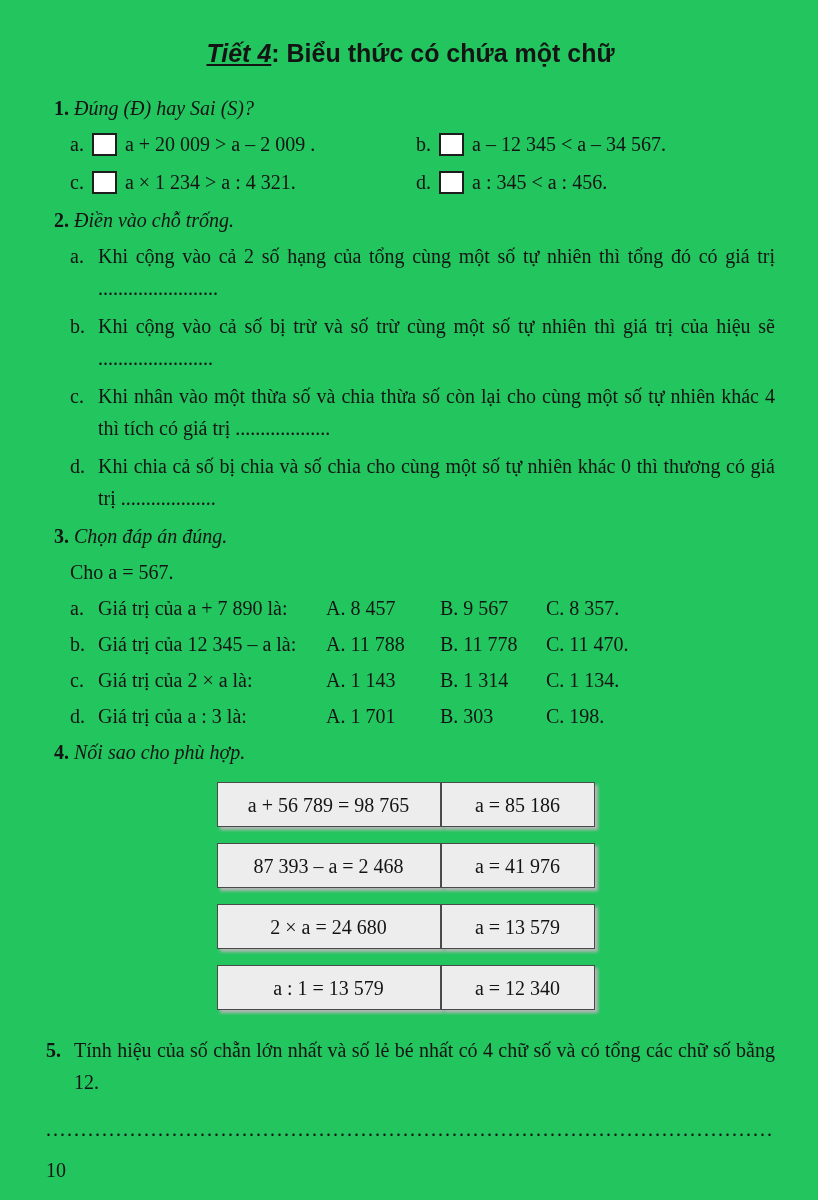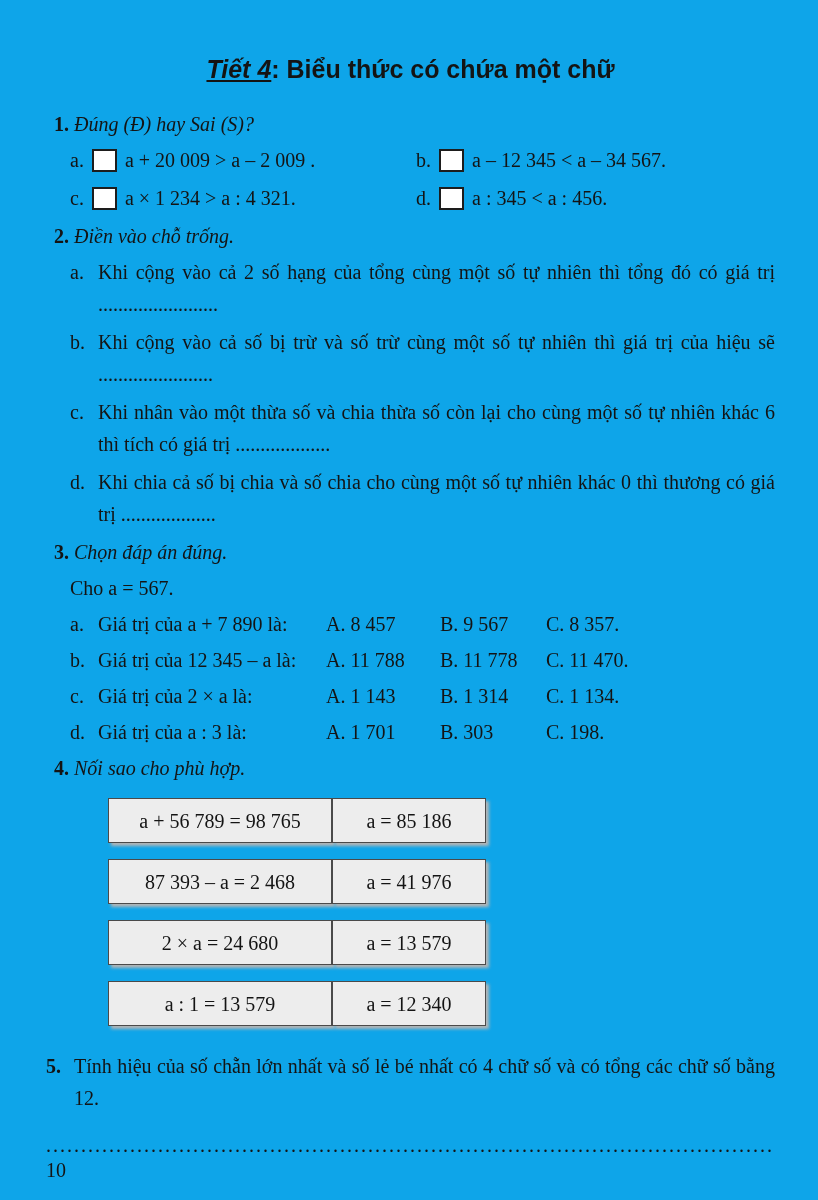--- a/index.html
+++ b/index.html
@@ -1,22 +1,22 @@
 <!DOCTYPE html>
 <html><head>
 <meta charset="utf-8">
 <style>
   * { margin:0; padding:0; box-sizing:border-box; }
   html,body { background:#ffffff; }
   .page {
     width:818px; height:1200px; position:relative; overflow:hidden;
-    background:#0ea5e9; color:#141414;
+    background:#22c55e; color:#141414;
     font-family:"Liberation Serif","DejaVu Serif",serif;
     font-size:20px; line-height:32px;
-    padding:52px 43px 0 46px;
+    padding:36px 43px 0 46px;
   }
   
   .title {
     text-align:center; font-family:"Liberation Sans","DejaVu Sans",sans-serif;
     font-size:25px; font-weight:bold; line-height:34px; margin-bottom:22px;
   }
   .title .lesson { font-style:italic; text-decoration:underline; }
   
   .qhead { margin:0 0 4px 8px; line-height:32px; }
   .qnum { font-weight:bold; }
@@ -35,21 +35,21 @@
   .ilabel2 { width:28px; flex:none; }
   .q2-text { flex:1; text-align:justify; }
   
   .q3-given { margin:0 0 4px 24px; }
   .q3-row { display:flex; margin:0 0 4px 24px; }
   .q3-q { width:228px; flex:none; }
   .q3-a { width:114px; flex:none; }
   .q3-b { width:106px; flex:none; }
   .q3-c { flex:1; }
   
-  .q4-wrap { display:flex; justify-content:flex-start; padding:10px 72px 2px 62px; }
+  .q4-wrap { display:flex; justify-content:center; padding:10px 72px 2px 62px; }
   .q4-col { display:flex; flex-direction:column; }
   .matchbox {
     height:45px; margin-bottom:16px; display:flex; align-items:center; justify-content:center;
     background:#ededed; border:1px solid #4a4a4a;
     box-shadow:3px 3px 3px #b5b5b5;
     font-size:20px;
   }
   .q4-col.left .matchbox { width:224px; }
   .q4-col.right .matchbox { width:154px; }
   
@@ -105,21 +105,21 @@
   <div class="q2-item">
     <span class="ilabel2">a.</span>
     <div class="q2-text">Khi cộng vào cả 2 số hạng của tổng cùng một số tự nhiên thì tổng đó có giá trị ........................</div>
   </div>
   <div class="q2-item">
     <span class="ilabel2">b.</span>
     <div class="q2-text">Khi cộng vào cả số bị trừ và số trừ cùng một số tự nhiên thì giá trị của hiệu sẽ .......................</div>
   </div>
   <div class="q2-item">
     <span class="ilabel2">c.</span>
-    <div class="q2-text">Khi nhân vào một thừa số và chia thừa số còn lại cho cùng một số tự nhiên khác 6 thì tích có giá trị ...................</div>
+    <div class="q2-text">Khi nhân vào một thừa số và chia thừa số còn lại cho cùng một số tự nhiên khác 4 thì tích có giá trị ...................</div>
   </div>
   <div class="q2-item">
     <span class="ilabel2">d.</span>
     <div class="q2-text">Khi chia cả số bị chia và số chia cho cùng một số tự nhiên khác 0 thì thương có giá trị ...................</div>
   </div>
 
   <div class="qhead">
     <span class="qnum">3.</span>
     <span class="qprompt">Chọn đáp án đúng.</span>
   </div>

